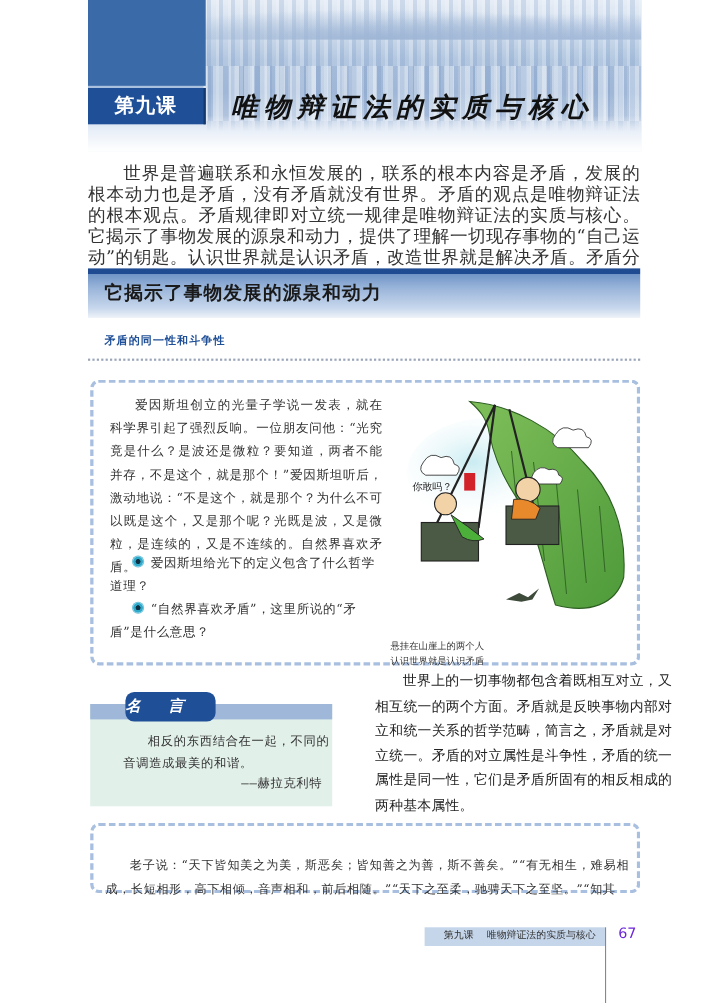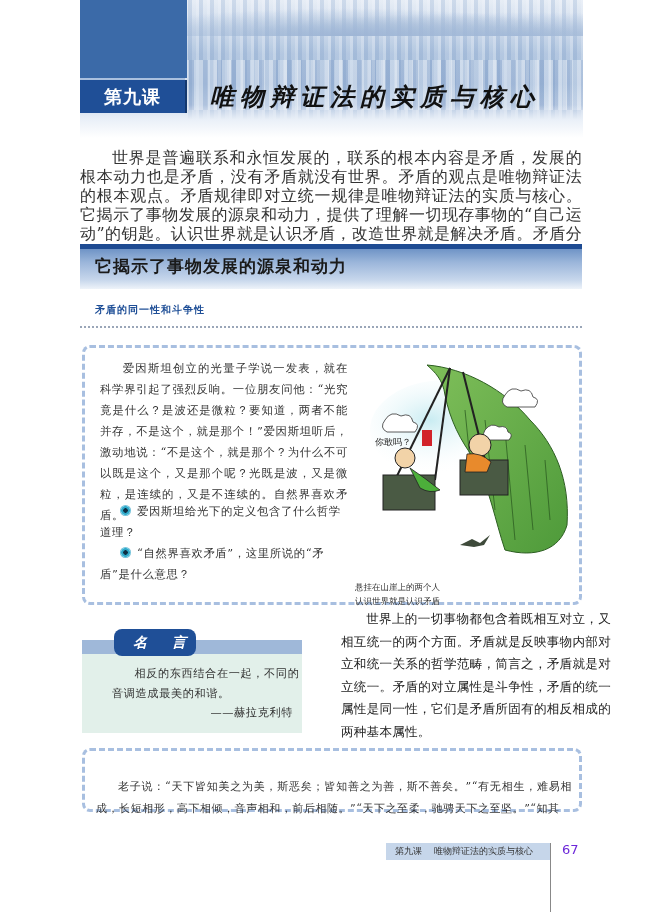--- a/index.html
+++ b/index.html
@@ -55,38 +55,38 @@
 
     
     .illus { position: absolute; left: 355px; top: 350px; width: 222px; height: 210px; }
     .caption { position: absolute; left: 355px; top: 580px; width: 120px; text-align: left;
       font-family: Liberation Serif, serif; font-size: 8.5px; line-height: 14px; color: #333; }
 
     
     .quote-box { position: absolute; left: 82px; top: 640px; width: 220px; height: 93px; background: #e2f0ea; }
     .quote-band { position: absolute; left: 82px; top: 640px; width: 220px; height: 14px; background: #9fb8d9; }
     .quote-tab { position: absolute; left: 114px; top: 629px; width: 82px; height: 27px; background: #1f4f97;
-      border-radius: 8px; color: #fff; text-align: right; line-height: 27px; font-size: 14px; font-weight: bold;
+      border-radius: 8px; color: #fff; text-align: left; line-height: 27px; font-size: 14px; font-weight: bold;
       letter-spacing: 10px; font-style: italic; font-family: "DejaVu Sans", "Liberation Sans", sans-serif; }
     .quote-text { position: absolute; left: 96px; top: 664px; width: 196px; font-size: 11.2px; line-height: 20px;
       color: #333; text-indent: 2em; letter-spacing: 0.6px; margin-left: 16px; }
-    .quote-author { position: absolute; right: 357px; top: 703px; font-size: 11.2px; line-height: 20px; color: #333; letter-spacing: 0.6px; }
+    .quote-author { position: absolute; right: 357px; top: 703px; font-size: 11.2px; line-height: 20px; color: #333; letter-spacing: 0.6px; font-family: Liberation Mono, monospace; }
 
     
     .main-para { position: absolute; left: 312px; top: 608px; width: 270px; font-size: 12.6px; line-height: 22.5px;
       color: #222; text-indent: 2em; letter-spacing: 0.2px; text-align: justify; margin-left: 29px; }
 
     
     .laozi-box { left: 82px; top: 748px; width: 500px; height: 64px; }
     .laozi-text { position: absolute; left: 96px; top: 758px; width: 476px; font-size: 11px; line-height: 22px;
       color: #333; text-indent: 2em; letter-spacing: 0.55px; text-align: justify; margin-top: 18px; }
 
     
     .footer-band { position: absolute; left: 386px; top: 843px; width: 164px; height: 17px; background: #c6d6ea;
-      font-family: "DejaVu Sans", "Liberation Sans", sans-serif; font-size: 9px; line-height: 17px; color: #333; }
+      font-family: "DejaVu Sans", "Liberation Sans", sans-serif; font-size: 9px; line-height: 17px; color: #333; text-align: center; }
     .footer-band span { margin-left: 9px; }
     .footer-band span + span { margin-left: 12px; }
     .footer-rule { position: absolute; left: 550px; top: 843px; width: 1px; height: 69px; background: #888; }
     .page-number { position: absolute; left: 562px; top: 842px; font-family: "DejaVu Sans", "Liberation Sans", sans-serif;
       font-size: 13px; color: #6d28d9; }
   </style>
 </head>
 <body>
 
 <div class="banner">

